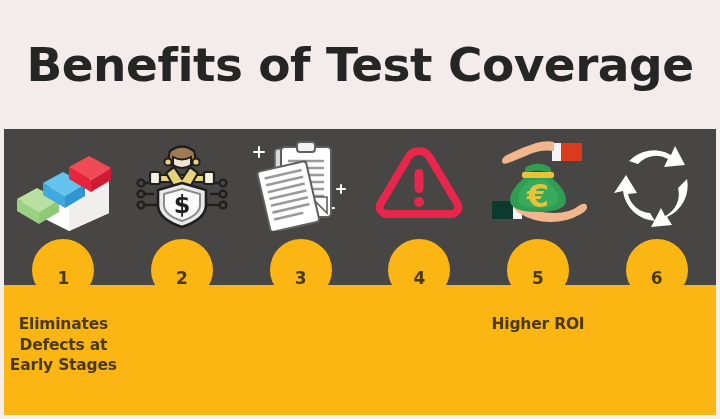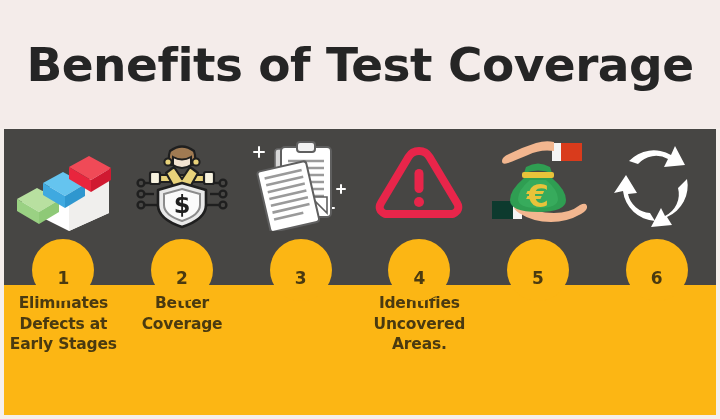--- a/index.html
+++ b/index.html
@@ -115,21 +115,21 @@
     color: #4a3a10;
     line-height: 1;
     margin-top: 17px;
   }
 
   
   .label {
     position: absolute;
     left: 2px;
     right: 2px;
-    top: 164px;
+    top: 185px;
     text-align: center;
     font-family: "DejaVu Sans", sans-serif;
     font-size: 15.5px;
     font-weight: 600;
     color: #4a3a10;
     line-height: 1.33;
     letter-spacing: -0.2px;
   }
 
   
@@ -239,21 +239,20 @@
           <path d="M42 28 L50 40 L58 28 L66 34 L58 48 L42 48 L34 34 Z" fill="#e8d27a" stroke="#1f1f1f" stroke-width="2.2" stroke-linejoin="round"></path>
 
           <path d="M50 44 L74 51 L74 66 q0 14 -24 22 q-24 -8 -24 -22 L26 51 Z" fill="#e9e9e9" stroke="#1f1f1f" stroke-width="2.6" stroke-linejoin="round"></path>
           <path d="M50 50 L68 55 L68 66 q0 10 -18 16 q-18 -6 -18 -16 L32 55 Z" fill="#fbfbfb" stroke="#8c8c8c" stroke-width="2"></path>
           <text x="50" y="74" font-family="DejaVu Sans, sans-serif" font-size="24" font-weight="700" fill="#1f1f1f" text-anchor="middle">$</text>
         </svg>
       </div>
       <div class="badge">
         <span class="badge-num">2</span>
       </div>
-      <div class="label">Better Coverage</div>
     </div>
 
     <div class="col">
       <div class="icon-wrap">
         <svg width="104" height="92" viewBox="0 0 104 92">
 
           <g stroke="#ffffff" stroke-width="2" stroke-linecap="round">
             <line x1="10" y1="8" x2="10" y2="18"></line>
               <line x1="5" y1="13" x2="15" y2="13"></line>
             <line x1="92" y1="46" x2="92" y2="54"></line>
@@ -301,21 +300,20 @@
       <div class="icon-wrap">
         <svg width="96" height="88" viewBox="0 0 96 88">
           <path d="M48 10 q7 0 10.5 6 L86 62 q4 7 -4 11 L14 73 q-8 -4 -4 -11 L37.5 16 q3.5 -6 10.5 -6 Z" fill="none" stroke="#e8254a" stroke-width="8" stroke-linejoin="round"></path>
           <rect x="43.5" y="28" width="9" height="24" rx="4.5" fill="#e8254a"></rect>
           <circle cx="48" cy="61" r="5" fill="#e8254a"></circle>
         </svg>
       </div>
       <div class="badge">
         <span class="badge-num">4</span>
       </div>
-      <div class="label">Identifies Uncovered Areas.</div>
     </div>
 
     <div class="col">
       <div class="icon-wrap">
         <svg width="104" height="92" viewBox="0 0 104 92">
 
           <rect x="72" y="4" width="24" height="18" fill="#d93b1c"></rect>
           <rect x="66" y="4" width="9" height="18" fill="#f4f4f4"></rect>
           <path d="M68 12 q-14 -2 -26 4 q-12 5 -20 8 q-6 2 -6 -2 q0 -4 7 -7 q14 -7 27 -11 q10 -3 18 -1 Z" fill="#f2b68f"></path>
 
@@ -327,20 +325,21 @@
           <rect x="36" y="33" width="32" height="6" rx="2" fill="#e8c33a"></rect>
 
           <path d="M38 39 q-14 12 -14 22 q0 12 28 12 q28 0 28 -12 q0 -10 -14 -22 Z" fill="#2f9e52"></path>
           <path d="M44 41 q-12 10 -12 19 q0 9 20 9 q20 0 20 -9 q0 -9 -12 -19 Z" fill="#37ab5c"></path>
           <text x="52" y="68" font-family="DejaVu Sans, sans-serif" font-size="32" font-weight="700" fill="#e8c33a" text-anchor="middle">€</text>
         </svg>
       </div>
       <div class="badge">
         <span class="badge-num">5</span>
       </div>
+      <div class="label">Higher ROI</div>
     </div>
 
     <div class="col">
       <div class="icon-wrap">
         <svg width="96" height="92" viewBox="0 0 96 92">
           <g fill="#ffffff">
 
             <path d="M20 22 a34 34 0 0 1 42 -6 l4 -9 l10 19 l-21 2 l4 -8 a24 24 0 0 0 -30 5 Z"></path>
 
             <path d="M78 40 a34 34 0 0 1 -20 38 l5 8 l-21 2 l10 -19 l4 8 a24 24 0 0 0 13 -28 Z"></path>

